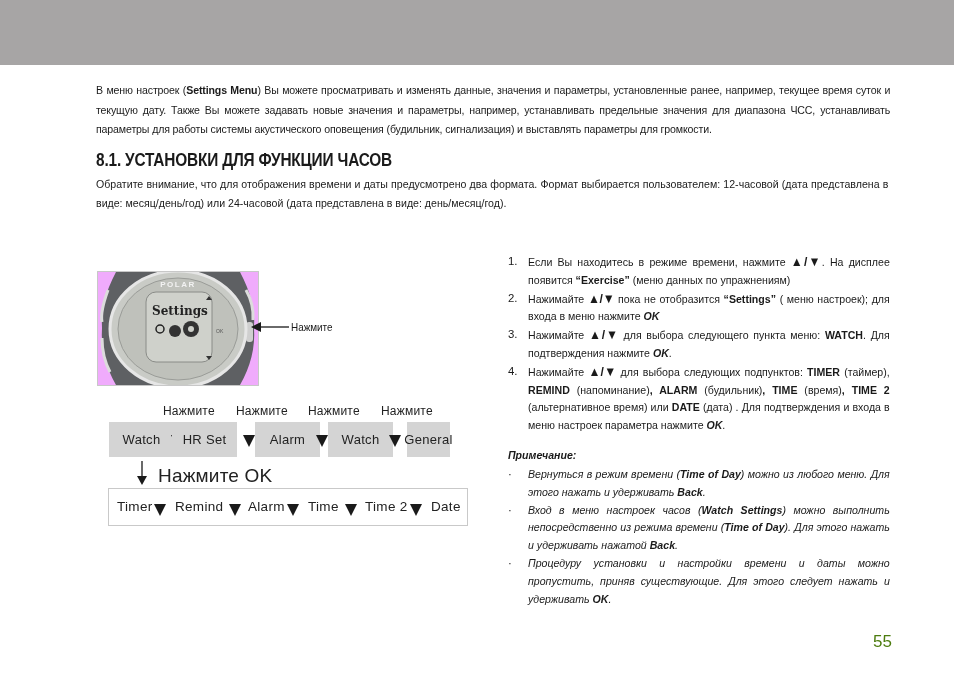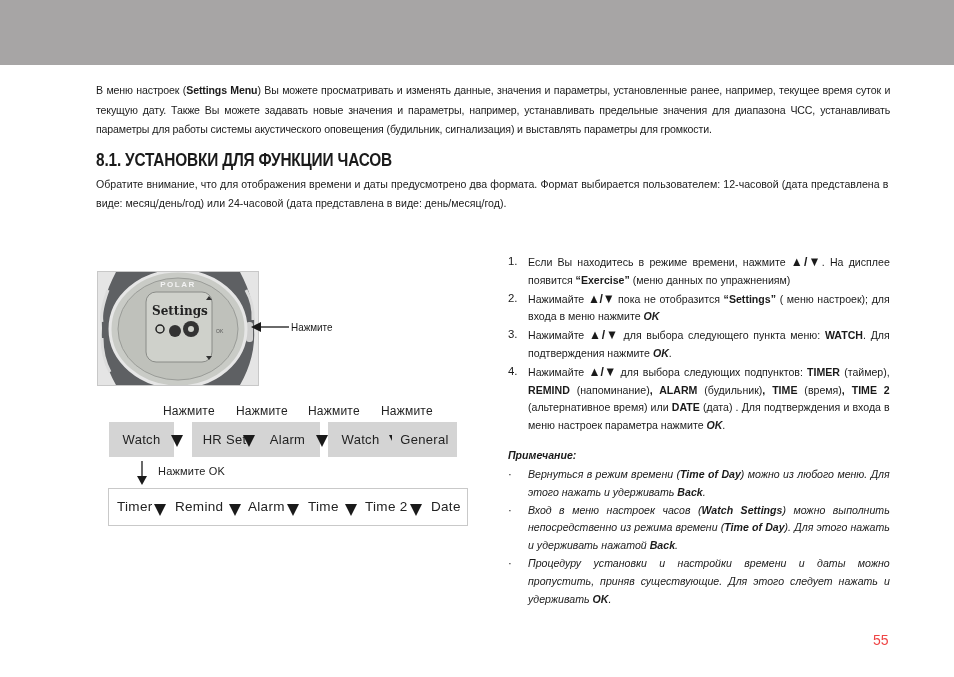--- a/index.html
+++ b/index.html
@@ -21,54 +21,54 @@
     transform:scaleX(0.88); transform-origin:left top;
   }
   .sub {
     position:absolute; left:96px; top:175px; width:852px;
     font-size:11.4px; line-height:19px; text-align:justify;
     transform:scaleX(0.93); transform-origin:left top;
   }
   
   .watch-frame {
     position:absolute; left:97px; top:271px; width:160px; height:113px;
-    border:1px solid #c8c8c8; background:#e5e5e5; overflow:hidden;
+    border:1px solid #c8c8c8; background:#f0abfc; overflow:hidden;
   }
   .press-arrow { position:absolute; left:251px; top:320px; width:40px; height:14px; }
   .press-label { position:absolute; left:291px; top:321px; font-size:11px; transform:scaleX(0.9); transform-origin:left top; }
 
   
   .menu-labels { position:absolute; top:404px; font-size:12px; letter-spacing:0.2px; color:#222; }
   .menu-box {
     position:absolute; top:422px; height:35px; background:#d4d4d4;
     font-size:13px; color:#222; display:flex; align-items:center; justify-content:center;
     letter-spacing:0.3px;
   }
   .tri { position:absolute; width:0; height:0; border-left:6px solid transparent; border-right:6px solid transparent; border-top:12px solid #1a1a1a; }
   .down-arrow { position:absolute; left:136px; top:461px; width:12px; height:24px; }
-  .ok-label { position:absolute; left:158px; top:465px; font-size:11px; color:#222; letter-spacing:0.2px; }
+  .ok-label { position:absolute; left:158px; top:465px; font-size:19px; color:#222; letter-spacing:0.2px; }
   .submenu {
     position:absolute; left:108px; top:488px; width:358px; height:36px;
     border:1px solid #c9c9c9; background:#fff;
   }
   .submenu span.item { position:absolute; top:10px; font-size:13.5px; color:#222; letter-spacing:0.3px; }
   .submenu .tri { top:15px; }
 
   
   .steps { position:absolute; left:508px; top:253px; width:382px; font-size:11.4px; line-height:17.8px; }
   .step { position:relative; padding-left:20px; text-align:justify; }
   .step .num { position:absolute; left:0; top:0; }
   .step-text { display:block; transform:scaleX(0.93); transform-origin:left top; width:389px; }
   .updown { font-weight:bold; letter-spacing:-1px; font-size:13px; }
   .note-title { position:absolute; left:508px; top:449px; font-size:11.4px; font-weight:bold; font-style:italic; transform:scaleX(0.93); transform-origin:left top; }
   .notes { position:absolute; left:508px; top:466px; width:382px; font-size:11.4px; line-height:17.8px; font-style:italic; }
   .note { position:relative; padding-left:20px; text-align:justify; }
   .note .dot { position:absolute; left:0; top:0; font-style:normal; }
   .note-text { display:block; transform:scaleX(0.93); transform-origin:left top; width:389px; }
-  .page-num { position:absolute; left:873px; top:632px; font-size:14px; color:#ef4444; }
+  .page-num { position:absolute; left:873px; top:632px; font-size:17px; color:#4d7c0f; }
 </style>
 </head>
 <body>
 
 <div class="topbar"></div>
 
 <div class="intro"><span>В меню настроек (</span><b>Settings Menu</b><span>) Вы можете просматривать и изменять данные, значения и параметры, установленные ранее, например, текущее время суток и текущую дату. Также Вы можете задавать новые значения и параметры, например, устанавливать предельные значения для диапазона ЧСС, устанавливать параметры для работы системы акустического оповещения (будильник, сигнализация) и выставлять параметры для громкости.</span></div>
 
 <div class="h1">8.1. УСТАНОВКИ ДЛЯ ФУНКЦИИ ЧАСОВ</div>
 <div class="sub">Обратите внимание, что для отображения времени и даты предусмотрено два формата. Формат выбирается пользователем: 12-часовой (дата представлена в виде: месяц/день/год) или 24-часовой (дата представлена в виде: день/месяц/год).</div>
@@ -104,27 +104,27 @@
 </svg>
 <div class="press-label">Нажмите</div>
 
 <div class="menu-labels" style="left:163px">Нажмите</div>
 <div class="menu-labels" style="left:236px">Нажмите</div>
 <div class="menu-labels" style="left:308px">Нажмите</div>
 <div class="menu-labels" style="left:381px">Нажмите</div>
 
 <div class="menu-box" style="left:109px;width:65px">Watch</div>
 <div class="tri" style="left:171px;top:435px"></div>
-<div class="menu-box" style="left:192px;width:65px">HR Set</div>
+<div class="menu-box" style="left:172px;width:65px">HR Set</div>
 <div class="tri" style="left:243px;top:435px"></div>
 <div class="menu-box" style="left:255px;width:65px">Alarm</div>
 <div class="tri" style="left:316px;top:435px"></div>
 <div class="menu-box" style="left:328px;width:65px">Watch</div>
 <div class="tri" style="left:389px;top:435px"></div>
-<div class="menu-box" style="left:392px;width:65px">General</div>
+<div class="menu-box" style="left:407px;width:43px">General</div>
 
 <svg class="down-arrow" viewBox="0 0 12 24">
   <line x1="6" y1="0" x2="6" y2="16" stroke="#1a1a1a" stroke-width="1.3"></line>
   <polygon points="1,15 11,15 6,24" fill="#1a1a1a"></polygon>
 </svg>
 <div class="ok-label">Нажмите OK</div>
 
 <div class="submenu">
   <span class="item" style="left:8px">Timer</span>
   <div class="tri" style="left:45px"></div>

